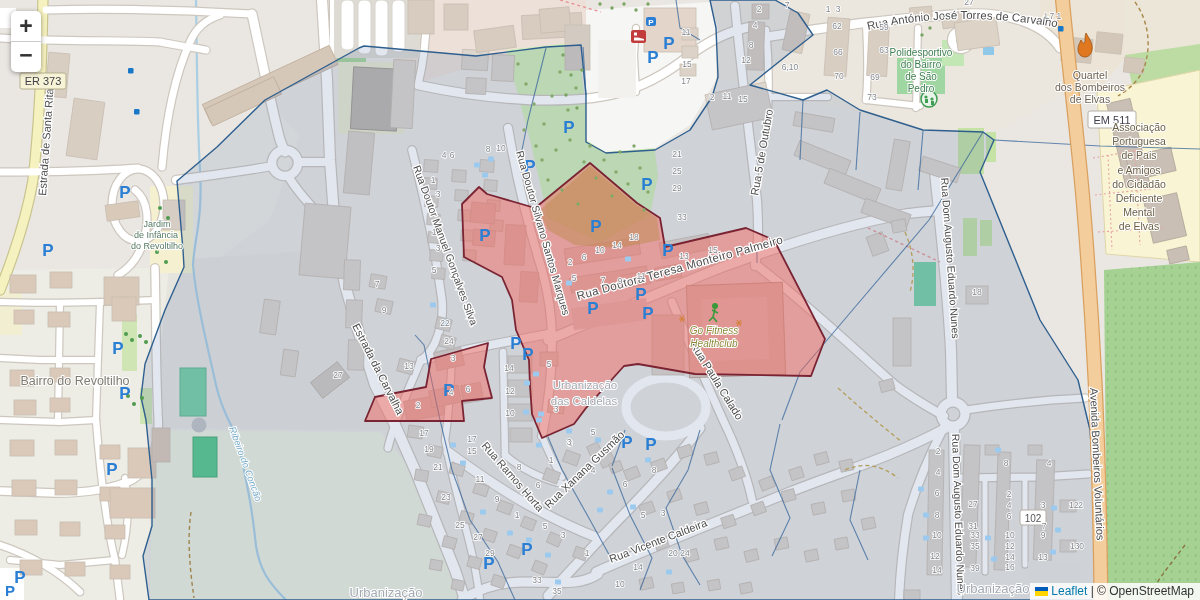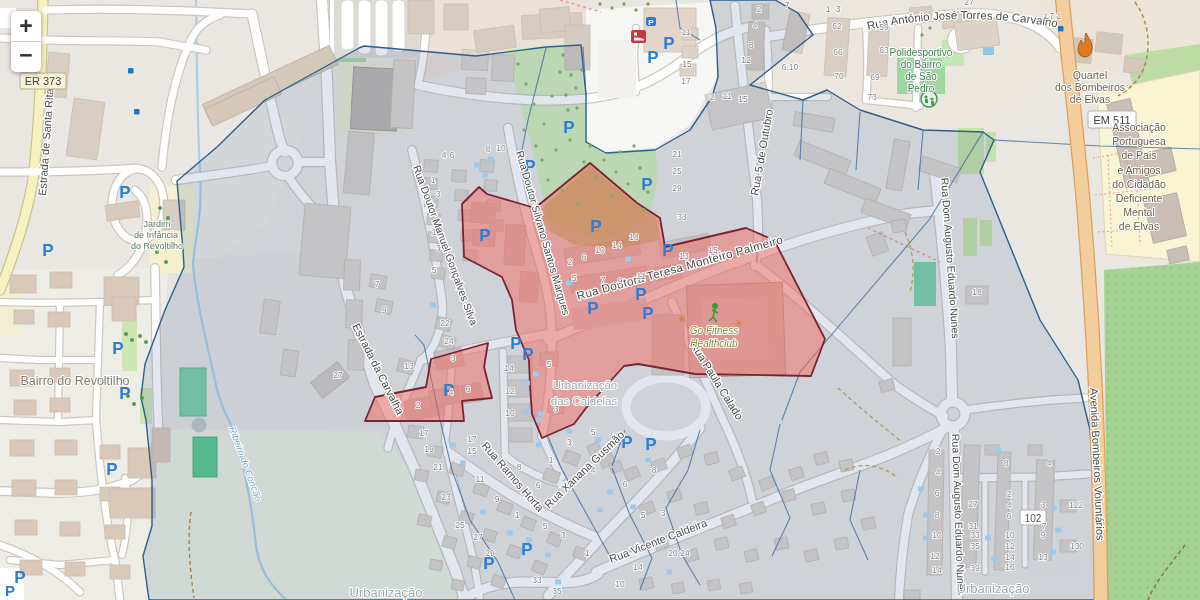--- a/index.html
+++ b/index.html
@@ -1165,12 +1165,13 @@
         <text x="746" y="63">12</text>
       </g>
 </svg>
 
 <div class="zc">
       <div class="b">+</div>
       <div class="sep"></div>
       <div class="b" style="line-height:27px">−</div>
     </div>
 
+<div class="attr"><span style="display:inline-block;width:13px;height:9px;vertical-align:-1px;background:linear-gradient(#005bbb 50%,#ffd500 50%)"></span> <a>Leaflet</a> | © OpenStreetMap</div>
 </div>
 </body></html>

